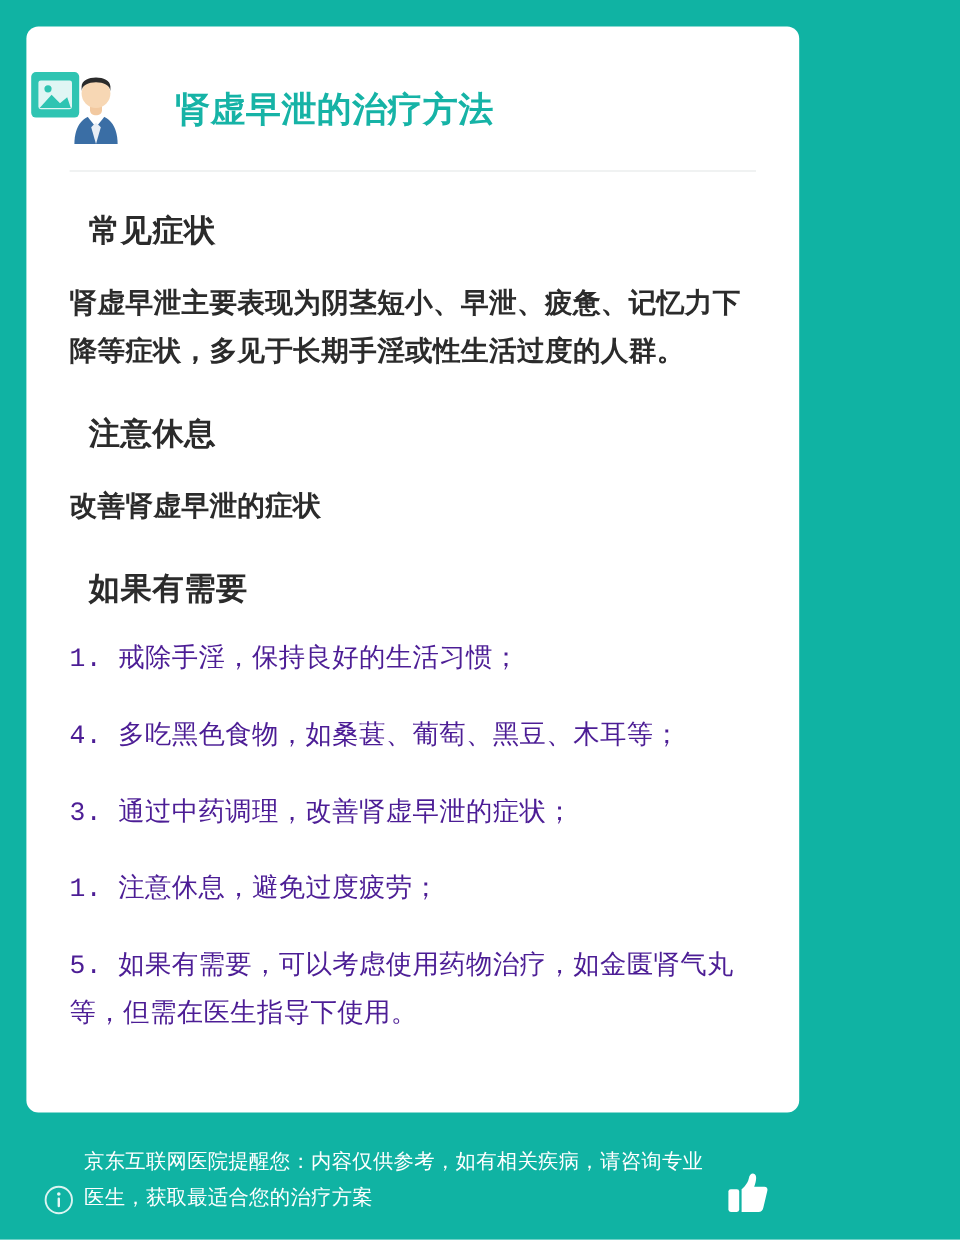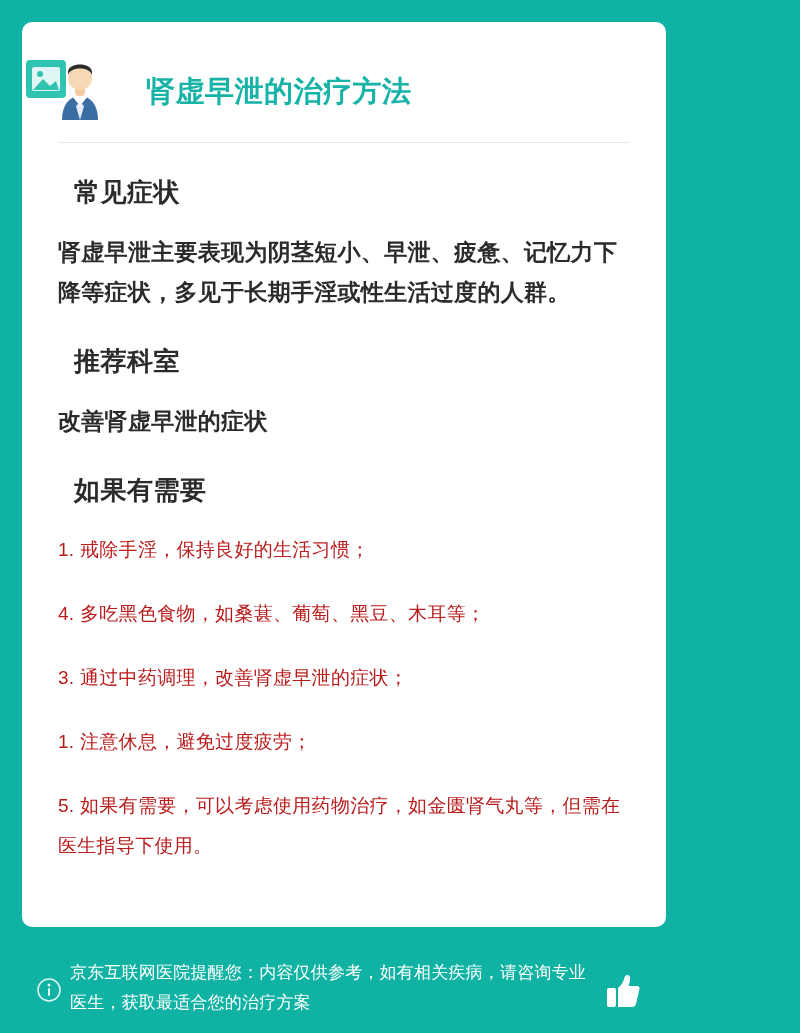--- a/index.html
+++ b/index.html
@@ -62,32 +62,32 @@
     margin: 0 0 10px 0;
     letter-spacing: 0.3px;
     font-weight: bold;
   }
   ol.points {
     list-style: none;
     margin: 0;
     padding: 0;
   }
   ol.points li {
-    font-size: 19px;
+    font-size: 22px;
     line-height: 40px;
-    color: #b91c1c;
+    color: #4c1d95;
     margin: 0 0 24px 0;
     letter-spacing: 0.3px;
+    font-family: Liberation Mono, monospace;
   }
   .footer {
     position: relative;
-    margin-top: 18px;
     padding: 0 26px 0 14px;
     display: flex;
-    align-items: center;
+    align-items: flex-end;
     min-height: 86px;
   }
   .footer-icon {
     flex: 0 0 auto;
     width: 26px;
     height: 26px;
     margin-top: 4px;
   }
   .footer-text {
     flex: 1 1 auto;
@@ -126,21 +126,21 @@
       </svg>
     </span>
 
     <h1 class="title">肾虚早泄的治疗方法</h1>
 
     <hr class="hr">
 
     <h2 class="section">常见症状</h2>
     <p class="body">肾虚早泄主要表现为阴茎短小、早泄、疲惫、记忆力下降等症状，多见于长期手淫或性生活过度的人群。</p>
 
-    <h2 class="section">推荐科室</h2>
+    <h2 class="section">注意休息</h2>
     <p class="body">改善肾虚早泄的症状</p>
 
     <h2 class="section">如果有需要</h2>
     <ol class="points">
       <li>1. 戒除手淫，保持良好的生活习惯；</li>
       <li>4. 多吃黑色食物，如桑葚、葡萄、黑豆、木耳等；</li>
       <li>3. 通过中药调理，改善肾虚早泄的症状；</li>
       <li>1. 注意休息，避免过度疲劳；</li>
       <li>5. 如果有需要，可以考虑使用药物治疗，如金匮肾气丸等，但需在医生指导下使用。</li>
     </ol>

